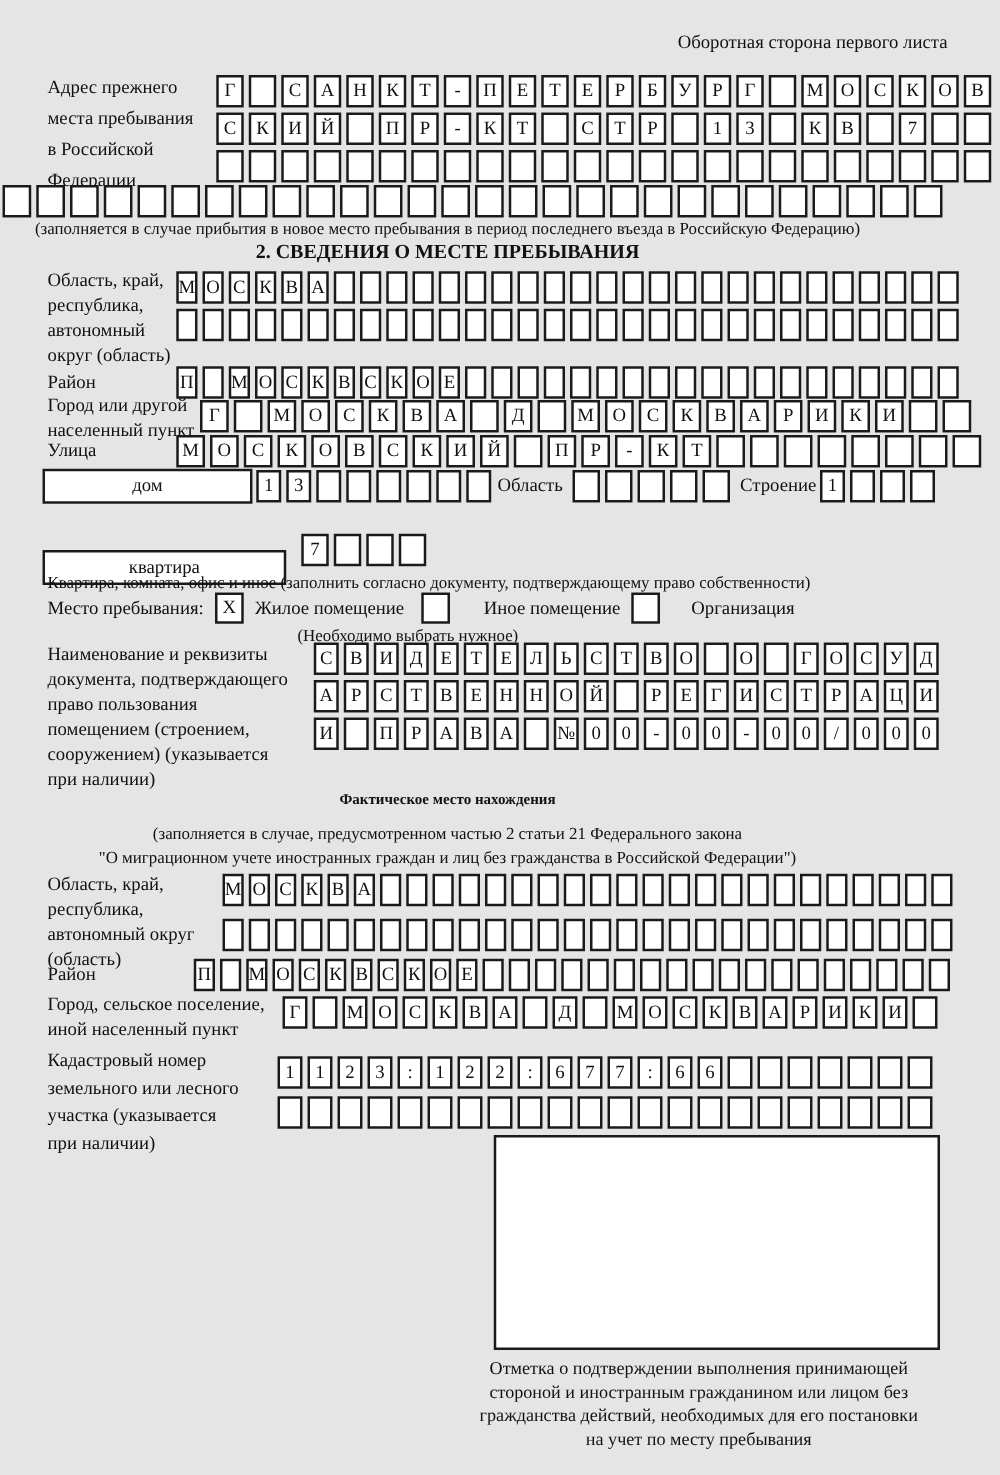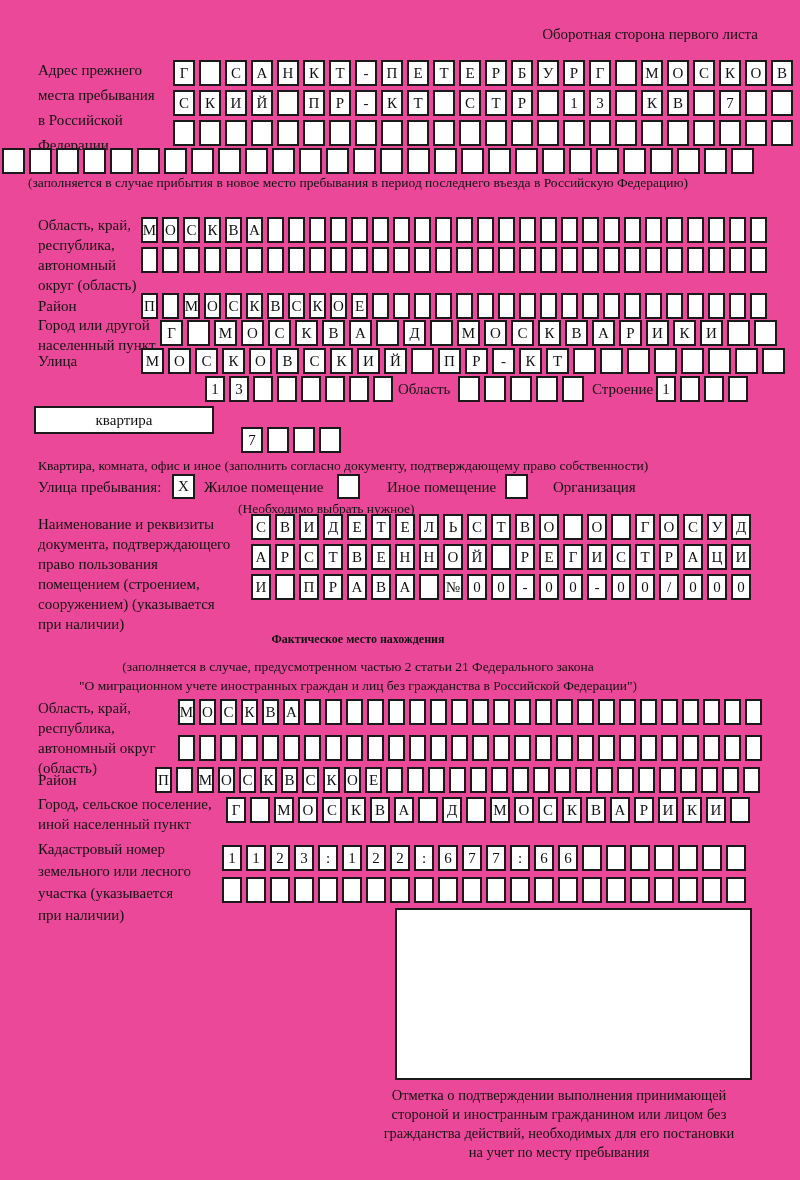--- a/index.html
+++ b/index.html
@@ -1,16 +1,16 @@
 <!DOCTYPE html>
 <html><head>
 <meta charset="utf-8">
 <style>
   html,body{margin:0;padding:0;background:#fff;}
-  #page{position:relative;width:800px;height:1180px;background:#ec4899;
+  #page{position:relative;width:800px;height:1180px;background:#e5e5e5;
         font-family:"Liberation Serif","DejaVu Serif",serif;color:#111;overflow:hidden;}
   .abs{position:absolute;}
   .lbl{font-size:15px;line-height:20px;white-space:pre-line;}
   .lh25{line-height:25px;}
   .lh22{line-height:22px;}
   .note{font-size:13.5px;color:#111;}
   .center{left:0;width:716px;text-align:center;}
   .h2{font-weight:bold;font-size:16px;}
   .row{display:flex;gap:4px;}
   .cell{box-sizing:border-box;flex:none;border:2px solid #1a1a1a;height:26px;background:#fff;
@@ -141,20 +141,21 @@
       <span class="cell"></span>
       <span class="cell"></span>
       <span class="cell"></span>
       <span class="cell"></span>
       <span class="cell"></span>
       <span class="cell"></span>
       <span class="cell"></span>
     </div>
   <div class="abs note center" style="top:175px;">(заполняется в случае прибытия в новое место пребывания в период последнего въезда в Российскую Федерацию)</div>
 
+  <div class="abs h2 center" style="top:193px;">2. СВЕДЕНИЯ О МЕСТЕ ПРЕБЫВАНИЯ</div>
 
   <div class="abs lbl" style="left:38px;top:215px;">Область, край,
 республика,
 автономный
 округ (область)</div>
   <div class="abs row c17" style="left:141px;top:217px;">
       <span class="cell">М</span>
       <span class="cell">О</span>
       <span class="cell">С</span>
       <span class="cell">К</span>
@@ -301,20 +302,21 @@
       <span class="cell"></span>
       <span class="cell"></span>
       <span class="cell"></span>
       <span class="cell"></span>
       <span class="cell"></span>
       <span class="cell"></span>
       <span class="cell"></span>
       <span class="cell"></span>
     </div>
 
+  <div class="abs longbox" style="left:34px;top:375px;width:168px;">дом</div>
   <div class="abs row c20" style="left:205px;top:376px;">
       <span class="cell">1</span>
       <span class="cell">3</span>
       <span class="cell"></span>
       <span class="cell"></span>
       <span class="cell"></span>
       <span class="cell"></span>
       <span class="cell"></span>
       <span class="cell"></span>
     </div>
@@ -327,30 +329,30 @@
       <span class="cell"></span>
     </div>
   <div class="abs lbl" style="left:592px;top:379px;">Строение</div>
   <div class="abs row c20" style="left:656px;top:376px;">
       <span class="cell">1</span>
       <span class="cell"></span>
       <span class="cell"></span>
       <span class="cell"></span>
     </div>
 
-  <div class="abs longbox" style="left:34px;top:406px;width:180px;">квартира</div>
+  <div class="abs longbox" style="left:34px;top:440px;width:195px;">квартира</div>
   <div class="abs row c22" style="left:241px;top:427px;">
       <span class="cell">7</span>
       <span class="cell"></span>
       <span class="cell"></span>
       <span class="cell"></span>
     </div>
   <div class="abs note" style="left:38px;top:458px;">Квартира, комната, офис и иное (заполнить согласно документу, подтверждающему право собственности)</div>
 
-  <div class="abs lbl" style="left:38px;top:477px;">Улица пребывания:</div>
+  <div class="abs lbl" style="left:38px;top:477px;">Место пребывания:</div>
   <div class="abs cb" style="left:172px;top:474px;">X</div>
   <div class="abs lbl" style="left:204px;top:477px;">Жилое помещение</div>
   <div class="abs cb" style="left:337px;top:474px;"></div>
   <div class="abs lbl" style="left:387px;top:477px;">Иное помещение</div>
   <div class="abs cb" style="left:505px;top:474px;"></div>
   <div class="abs lbl" style="left:553px;top:477px;">Организация</div>
   <div class="abs note" style="left:238px;top:501px;">(Необходимо выбрать нужное)</div>
 
   <div class="abs lbl" style="left:38px;top:514px;">Наименование и реквизиты
 документа, подтверждающего

